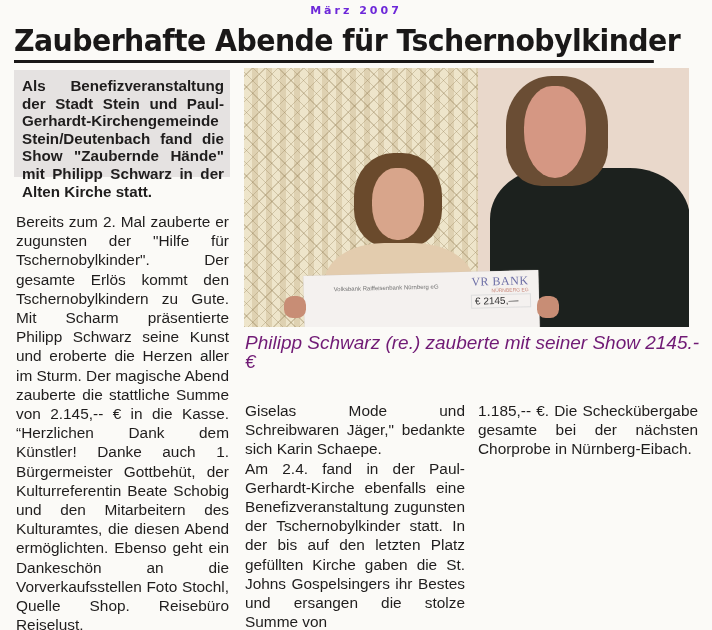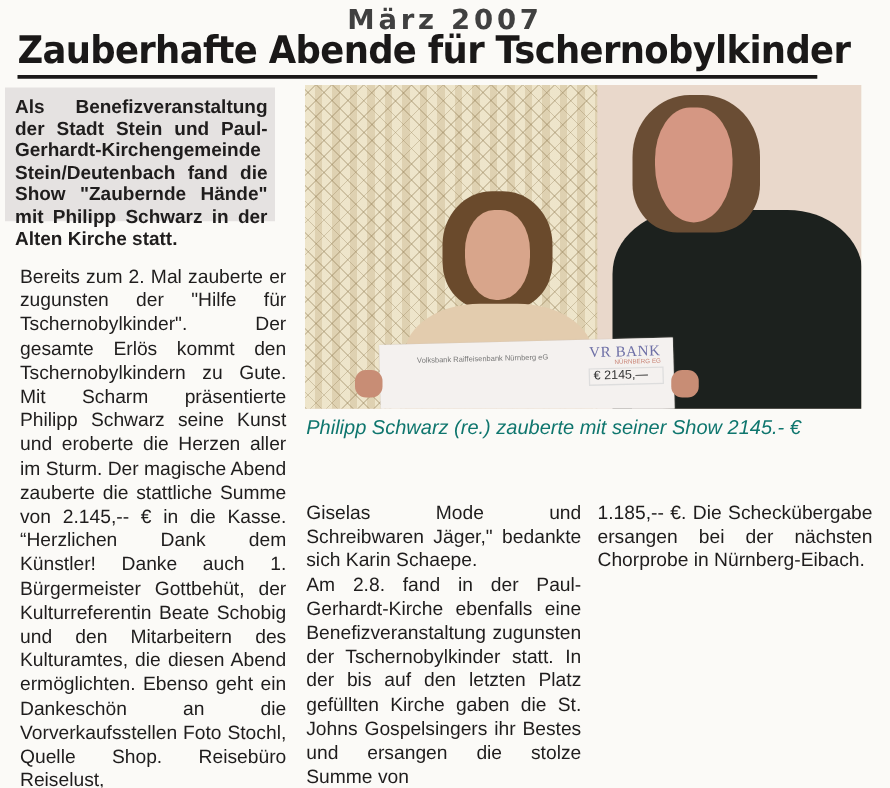--- a/index.html
+++ b/index.html
@@ -6,32 +6,32 @@
     body {
       width: 712px; height: 630px; overflow: hidden;
       background: #fbfaf7;
       font-family: "Liberation Sans", sans-serif;
       color: #1e1c1c;
       position: relative;
     }
     .date {
       position: absolute; left: 0; width: 712px; top: 4px;
       text-align: center; font-family: "DejaVu Sans", sans-serif;
-      font-size: 22px; font-weight: bold; letter-spacing: 3px; color: #404040;
+      font-size: 11px; font-weight: bold; letter-spacing: 3px; color: #6d28d9;
     }
     .headline {
       position: absolute; left: 14px; top: 22px; width: 688px;
       font-family: "DejaVu Sans", sans-serif; font-weight: bold;
       font-size: 30.5px; letter-spacing: -0.6px; color: #1a1818;
       white-space: nowrap; line-height: 38px;
       border-bottom: 3px solid #1a1818;
       transform: scaleX(0.93); transform-origin: left top;
     }
     .lead {
-      position: absolute; left: 4px; top: 70px; width: 216px; height: 107px;
+      position: absolute; left: 14px; top: 70px; width: 216px; height: 107px;
       background: #e5e2e1;
       box-sizing: border-box; padding: 7px 6px 0 8px;
       font-weight: bold; font-size: 15.2px; line-height: 17.6px; color: #1f1d1d;
       text-align: justify; text-align-last: left;
     }
     .col {
       position: absolute; font-size: 15.4px; line-height: 19.2px; color: #1f1d1d;
       text-align: justify;
     }
     .col p { margin: 0; }
@@ -96,21 +96,21 @@
     .cheque .vrsub { position: absolute; right: 10px; top: 16px; font-size: 5px; color: #c98577; }
     .cheque .amount {
       position: absolute; right: 8px; top: 23px; width: 60px; height: 14px;
       border: 1px solid #ddd; font-size: 10px; color: #333; padding-left: 3px; box-sizing: border-box;
     }
     .hand {
       position: absolute; width: 22px; height: 22px; background: #c88d75; border-radius: 40%;
     }
     .caption {
       position: absolute; left: 245px; top: 333px; width: 460px;
-      font-style: italic; font-size: 16px; line-height: 19px; color: #0f766e;
+      font-style: italic; font-size: 19px; line-height: 19px; color: #701a75;
     }
   </style>
 </head>
 <body>
 
 <div class="date">März 2007</div>
 <div class="headline">Zauberhafte Abende für Tschernobylkinder</div>
 
 <div class="lead">Als Benefizveranstaltung der Stadt Stein und Paul-Gerhardt-Kirchengemeinde Stein/Deutenbach fand die Show "Zaubernde Hände" mit Philipp Schwarz in der Alten Kirche statt.</div>
 
@@ -136,18 +136,18 @@
 <div class="caption">
   <div>Philipp Schwarz (re.) zauberte mit seiner Show 2145.- €</div>
 </div>
 
 <div class="col col1">
   <p class="last">Bereits zum 2. Mal zauberte er zugunsten der "Hilfe für Tschernobylkinder". Der gesamte Erlös kommt den Tschernobylkindern zu Gute. Mit Scharm präsentierte Philipp Schwarz seine Kunst und eroberte die Herzen aller im Sturm. Der magische Abend zauberte die stattliche Summe von 2.145,-- € in die Kasse. “Herzlichen Dank dem Künstler! Danke auch 1. Bürgermeister Gottbehüt, der Kulturreferentin Beate Schobig und den Mitarbeitern des Kulturamtes, die diesen Abend ermöglichten. Ebenso geht ein Dankeschön an die Vorverkaufsstellen Foto Stochl, Quelle Shop. Reisebüro Reiselust,</p>
 </div>
 
 <div class="col col2">
   <p class="last">Giselas Mode und Schreibwaren Jäger," bedankte sich Karin Schaepe.</p>
-  <p class="last">Am 2.8. fand in der Paul-Gerhardt-Kirche ebenfalls eine Benefizveranstaltung zugunsten der Tschernobylkinder statt. In der bis auf den letzten Platz gefüllten Kirche gaben die St. Johns Gospelsingers ihr Bestes und ersangen die stolze Summe von</p>
+  <p class="last">Am 2.4. fand in der Paul-Gerhardt-Kirche ebenfalls eine Benefizveranstaltung zugunsten der Tschernobylkinder statt. In der bis auf den letzten Platz gefüllten Kirche gaben die St. Johns Gospelsingers ihr Bestes und ersangen die stolze Summe von</p>
 </div>
 
 <div class="col col3">
-  <p class="last">1.185,-- €. Die Scheckübergabe ersangen bei der nächsten Chorprobe in Nürnberg-Eibach.</p>
+  <p class="last">1.185,-- €. Die Scheckübergabe gesamte bei der nächsten Chorprobe in Nürnberg-Eibach.</p>
 </div>
 
 </body></html>

